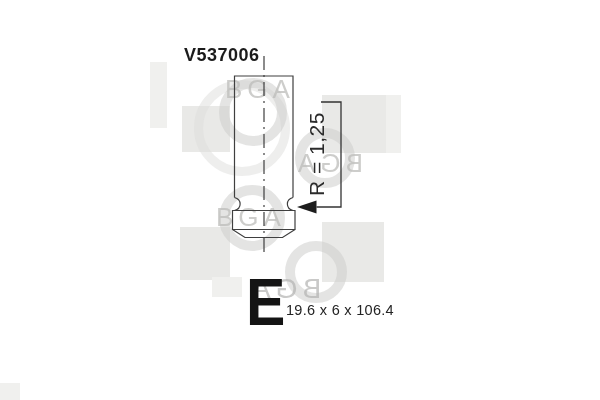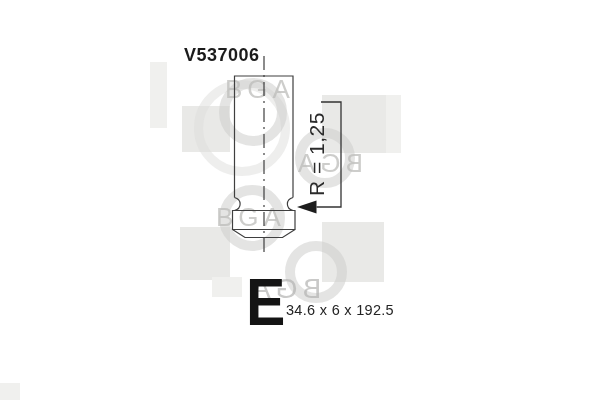--- a/index.html
+++ b/index.html
@@ -87,15 +87,15 @@
     <path d="M232.5,229.5 L245,237.5 H282.5 L295,229.5" fill="none" stroke="#3f3f3f" stroke-width="1.2"></path>
 
     <path d="M316.5,207 H341 V102 H321" fill="none" stroke="#333333" stroke-width="1.3"></path>
 
     <polygon points="297,207 316.5,200.5 316.5,213.5" fill="#1d1d1d" stroke="none"></polygon>
   </svg>
 
   <div class="label part-number">V537006</div>
   <div class="label radius-label">R = 1,25</div>
   <div class="label type-letter">E</div>
-  <div class="label dimensions">34.6 x 6 x 192.5</div>
+  <div class="label dimensions">19.6 x 6 x 106.4</div>
 
 </div>
 
 </body></html>

